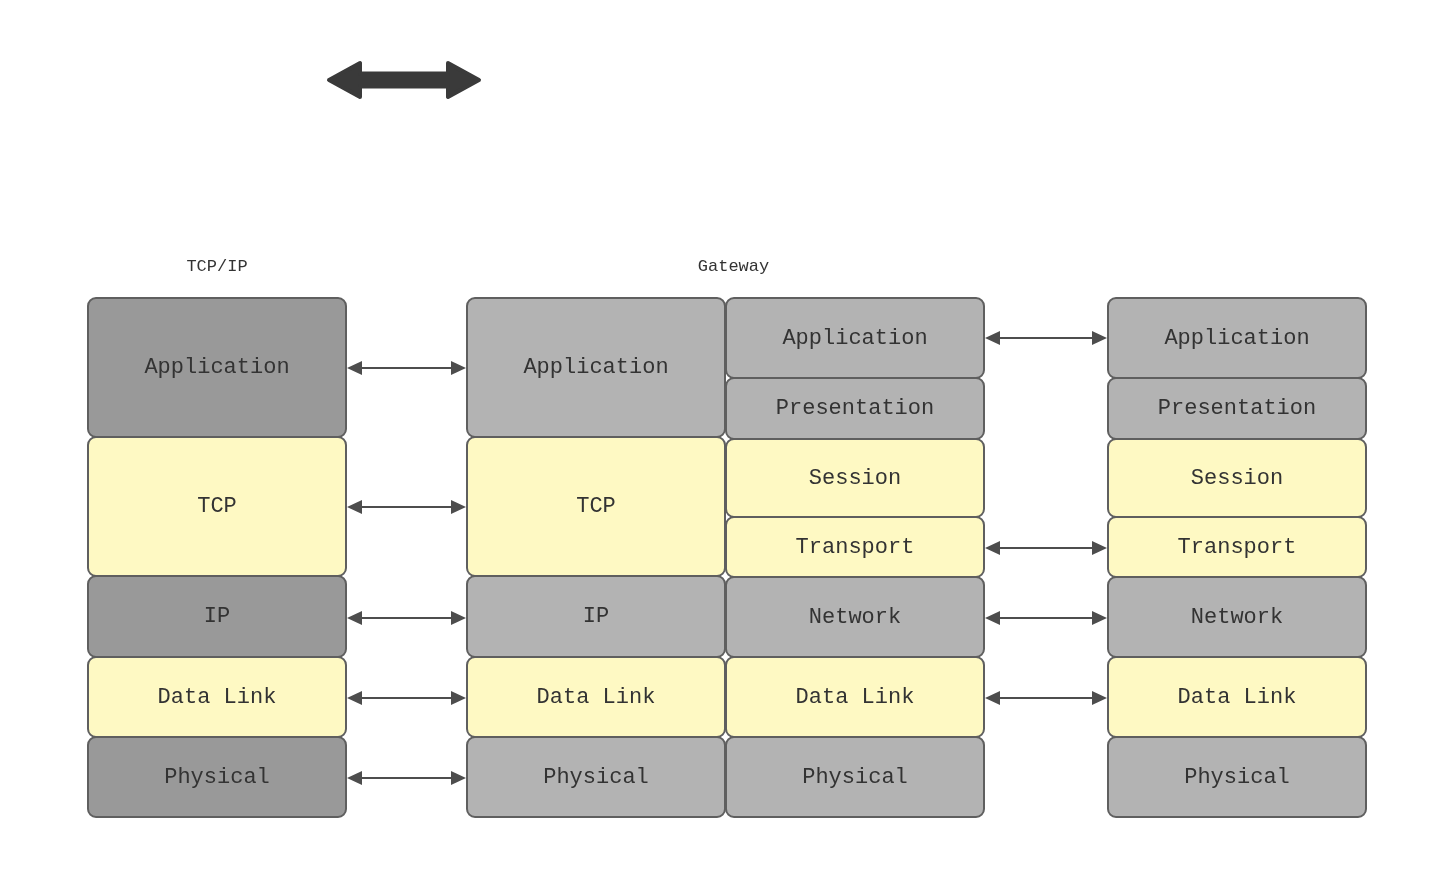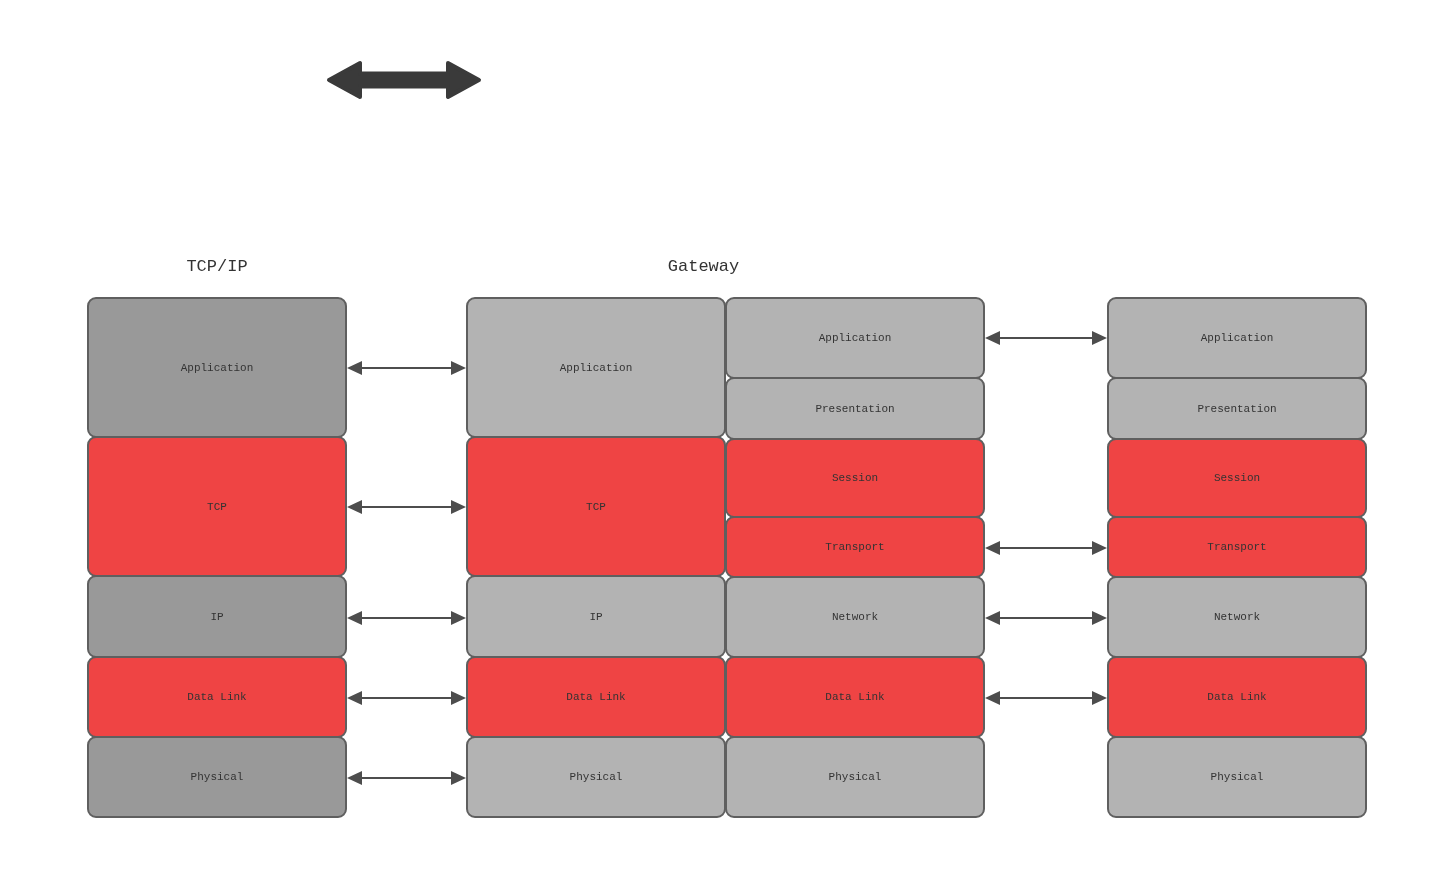--- a/index.html
+++ b/index.html
@@ -15,21 +15,21 @@
     position: absolute;
     top: 256px;
     height: 22px;
     line-height: 22px;
     text-align: center;
     font-size: 17px;
     color: #333333;
     white-space: nowrap;
   }
   .t-tcpip   { left: 87px;   width: 260px; }
-  .t-gateway { left: 444px;  width: 519px; }
+  .t-gateway { left: 474px;  width: 519px; }
   .t-osi     { left: 1107px; width: 260px; }
 
   .stack {
     position: absolute;
     top: 297px;
     width: 260px;
     height: 521px;
   }
   .s-tcpip        { left: 87px; }
   .s-gateway-left { left: 466px; }
@@ -40,27 +40,27 @@
     position: absolute;
     left: 0;
     width: 260px;
     box-sizing: border-box;
     border: 2.5px solid #5f5f5f;
     border-radius: 9px;
     background: #ffffff;
     display: flex;
     align-items: center;
     justify-content: center;
-    font-size: 11px;
+    font-size: 22px;
     color: #333333;
     white-space: nowrap;
   }
   .cell.dark  { background: #999999; }
   .cell.light { background: #b3b3b3; }
-  .cell.white { background: #ef4444; }
+  .cell.white { background: #fef9c3; }
 
   
   .harrow { position: absolute; height: 20px; }
   .harrow .shaft {
     position: absolute;
     left: 13px; right: 13px; top: 9px; height: 2px;
     background: #4d4d4d;
   }
   .harrow::before {
     content: "";

